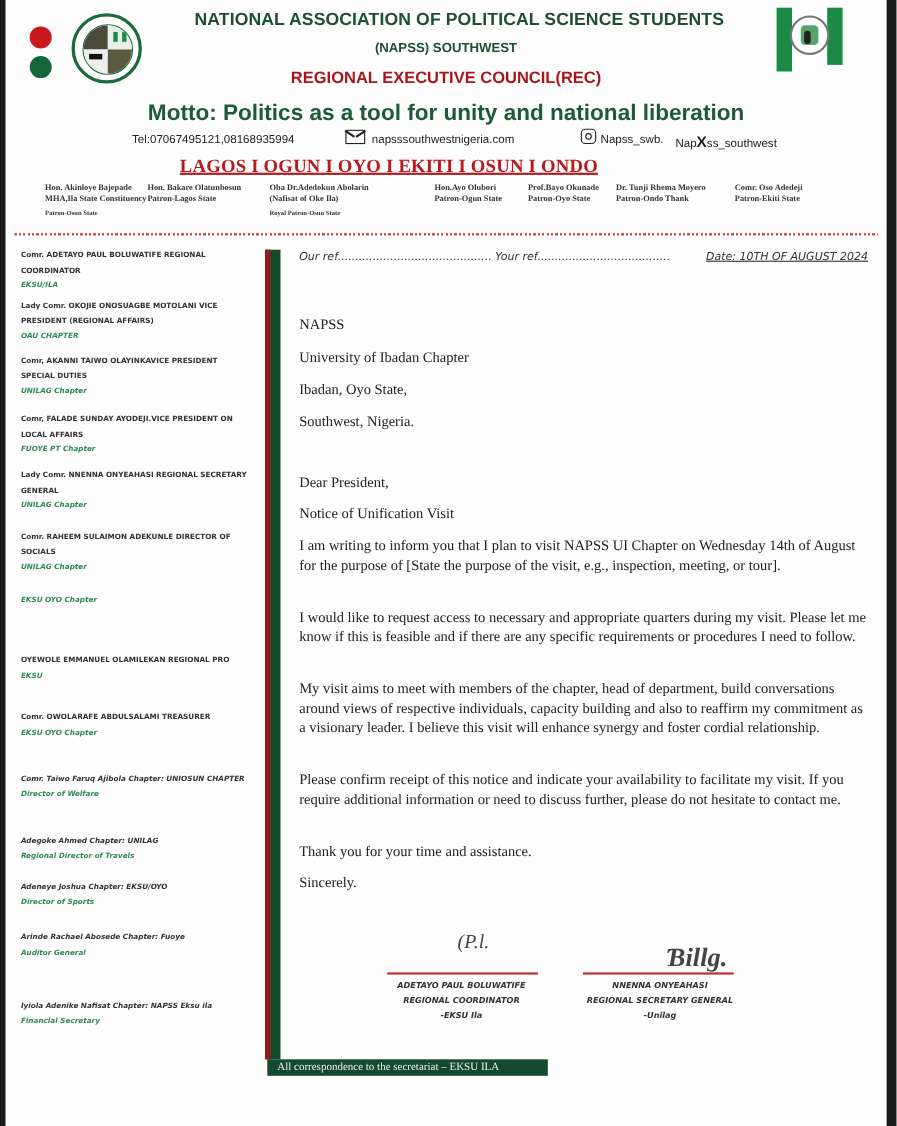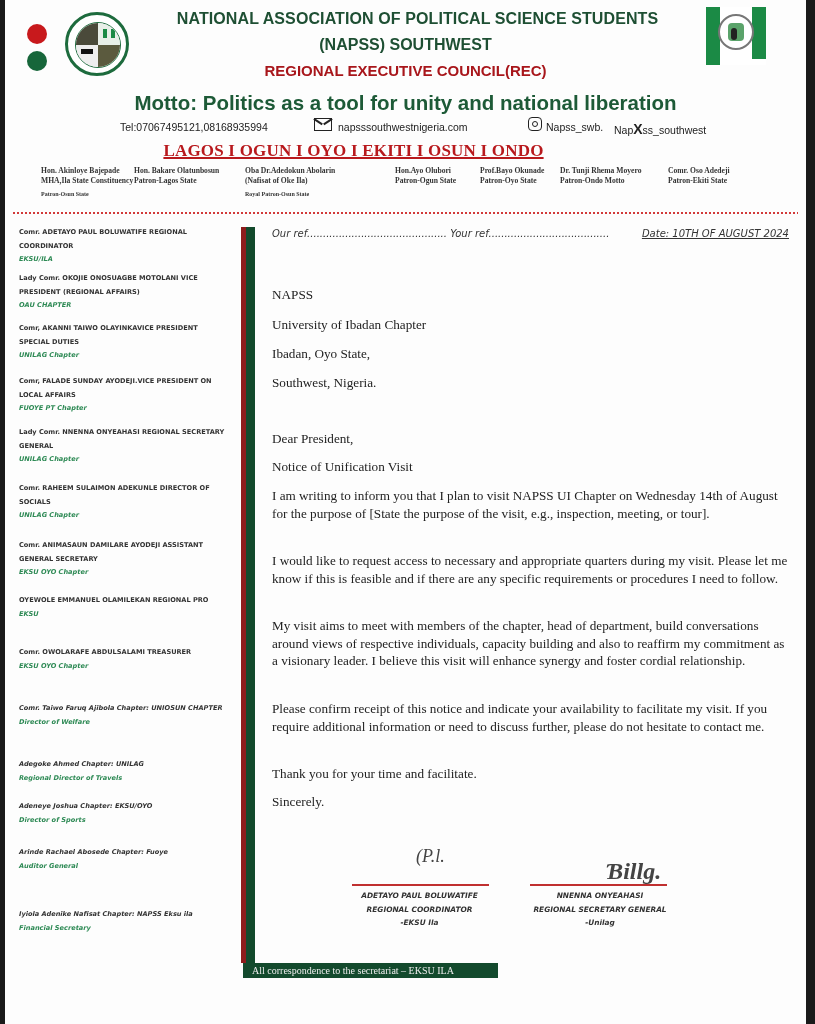--- a/index.html
+++ b/index.html
@@ -12,21 +12,21 @@
   .seal .inner { position:absolute; left:7px; top:7px; width:44px; height:44px; border-radius:50%; border:1px solid #1d6b3d; overflow:hidden; }
   .seal .q { position:absolute; width:22px; height:22px; }
   .flaglogo { position:absolute; left:701px; top:7px; width:60px; height:58px; background:#fff; }
   .flaglogo .l { position:absolute; left:0; top:0; width:14px; height:58px; background:#1b8a45; }
   .flaglogo .r { position:absolute; right:0; top:0; width:14px; height:52px; background:#1b8a45; }
   .flaglogo .c { position:absolute; left:12px; top:7px; width:36px; height:36px; border-radius:50%; border:2px solid #777; background:#fff; box-sizing:border-box; }
   .flaglogo .c .m { position:absolute; left:8px; top:7px; width:16px; height:18px; background:#5aa36a; border-radius:4px; }
   .flaglogo .c .p { position:absolute; left:11px; top:12px; width:6px; height:12px; background:#222; border-radius:3px; }
   .hdr { position:absolute; left:0; width:801px; text-align:center; font-weight:bold; }
   .h1 { top:10px; font-size:16px; color:#1e4f33; letter-spacing:0.1px;margin-left:12px; }
-  .h2 { top:36px; font-size:16px; color:#1e4f33; }
+  .h2 { top:36px; font-size:12px; color:#1e4f33; }
   .h3 { top:62px; font-size:15px; color:#a8161b; }
   .motto { position:absolute; left:0; width:801px; top:91px; text-align:center; font-size:20.5px; font-weight:bold; color:#1d5a37; }
   .contact { position:absolute; top:121px; font-size:10.5px; color:#222; }
   .mail-icon { position:absolute; left:309px; top:118px; width:18px; height:13px; border:1.5px solid #222; box-sizing:border-box; }
   .mail-icon:before, .mail-icon:after { content:""; position:absolute; top:-1px; width:10px; height:1.5px; background:#222; }
   .mail-icon:before { left:-1px; transform-origin:left; transform:rotate(33deg); }
   .mail-icon:after { right:-1px; transform-origin:right; transform:rotate(-33deg); }
   .ig-icon { position:absolute; left:523px; top:117px; width:14px; height:14px; border:1.5px solid #222; border-radius:4px; box-sizing:border-box; }
   .ig-icon:before { content:""; position:absolute; left:2.5px; top:2.5px; width:6px; height:6px; border:1.5px solid #222; border-radius:50%; box-sizing:border-box; }
   .states { position:absolute; left:0; width:697px; top:141px; text-align:center; font-family:"Liberation Serif", serif; font-weight:bold; font-size:17px; color:#b8191d; text-decoration:underline; text-decoration-thickness:1.5px; letter-spacing:0.2px; }
@@ -92,21 +92,21 @@
   <span class="contact" style="left:541px;">Napss_swb.</span>
   <span class="contact" style="left:609px;"><span>Nap</span><span style="font-size:14px;font-weight:bold;">X</span><span>ss_southwest</span></span>
 
   <div class="states">LAGOS I OGUN I OYO I EKITI I OSUN I ONDO</div>
 
   <div class="patron" style="left:36px;"><span>Hon. Akinloye Bajepade</span><br><span>MHA,Ila State Constituency</span><span class="sub">Patron-Osun State</span></div>
   <div class="patron" style="left:129px;"><span>Hon. Bakare Olatunbosun</span><br><span>Patron-Lagos State</span></div>
   <div class="patron" style="left:240px;"><span>Oba Dr.Adedokun Abolarin</span><br><span>(Nafisat of Oke Ila)</span><span class="sub">Royal Patron-Osun State</span></div>
   <div class="patron" style="left:390px;"><span>Hon.Ayo Olubori</span><br><span>Patron-Ogun State</span></div>
   <div class="patron" style="left:475px;"><span>Prof.Bayo Okunade</span><br><span>Patron-Oyo State</span></div>
-  <div class="patron" style="left:555px;"><span>Dr. Tunji Rhema Moyero</span><br><span>Patron-Ondo Motto</span></div>
+  <div class="patron" style="left:555px;"><span>Dr. Tunji Rhema Moyero</span><br><span>Patron-Ondo Thank</span></div>
   <div class="patron" style="left:663px;"><span>Comr. Oso Adedeji</span><br><span>Patron-Ekiti State</span></div>
 
   <div class="dotsep"></div>
 
   <div class="side">
     <div class="sitem" style="top:0px;">
         <div class="sname">Comr. ADETAYO PAUL BOLUWATIFE REGIONAL COORDINATOR</div>
         <div class="schap">EKSU/ILA</div>
       </div>
     <div class="sitem" style="top:46px;">
@@ -123,21 +123,20 @@
       </div>
     <div class="sitem" style="top:200px;">
         <div class="sname">Lady Comr. NNENNA ONYEAHASI REGIONAL SECRETARY GENERAL</div>
         <div class="schap">UNILAG Chapter</div>
       </div>
     <div class="sitem" style="top:256px;">
         <div class="sname">Comr. RAHEEM SULAIMON ADEKUNLE DIRECTOR OF SOCIALS</div>
         <div class="schap">UNILAG Chapter</div>
       </div>
     <div class="sitem" style="top:313px;">
-        <div class="sname">Comr. ANIMASAUN DAMILARE AYODEJI ASSISTANT GENERAL SECRETARY</div>
         <div class="schap">EKSU OYO Chapter</div>
       </div>
     <div class="sitem" style="top:368px;">
         <div class="sname">OYEWOLE EMMANUEL OLAMILEKAN REGIONAL PRO</div>
         <div class="schap">EKSU</div>
       </div>
     <div class="sitem" style="top:420px;">
         <div class="sname">Comr. OWOLARAFE ABDULSALAMI TREASURER</div>
         <div class="schap">EKSU OYO Chapter</div>
       </div>
@@ -175,21 +174,21 @@
   <div class="letter" style="top:317px;">University of Ibadan Chapter</div>
   <div class="letter" style="top:346px;">Ibadan, Oyo State,</div>
   <div class="letter" style="top:375px;">Southwest, Nigeria.</div>
   <div class="letter" style="top:431px;">Dear President,</div>
   <div class="letter" style="top:459px;">Notice of Unification Visit</div>
 
   <div class="para" style="top:487px;">I am writing to inform you that I plan to visit NAPSS UI Chapter on Wednesday 14th of August for the purpose of [State the purpose of the visit, e.g., inspection, meeting, or tour].</div>
   <div class="para" style="top:552px;">I would like to request access to necessary and appropriate quarters during my visit. Please let me know if this is feasible and if there are any specific requirements or procedures I need to follow.</div>
   <div class="para" style="top:617px;">My visit aims to meet with members of the chapter, head of department, build conversations around views of respective individuals, capacity building and also to reaffirm my commitment as a visionary leader. I believe this visit will enhance synergy and foster cordial relationship.</div>
   <div class="para" style="top:700px;">Please confirm receipt of this notice and indicate your availability to facilitate my visit. If you require additional information or need to discuss further, please do not hesitate to contact me.</div>
-  <div class="para" style="top:765px;">Thank you for your time and facilitate.</div>
+  <div class="para" style="top:765px;">Thank you for your time and assistance.</div>
   <div class="para" style="top:793px;">Sincerely.</div>
 
   <div class="sigmark" style="left:411px;top:846px;font-size:18px;">(P.l.</div>
   <div class="sigline" style="left:347px;top:884px;width:137px;"></div>
   <div class="sig" style="left:337px;top:889px;width:155px;">
     <div>ADETAYO PAUL BOLUWATIFE</div>
       <div>REGIONAL COORDINATOR</div>
       <div>-EKSU Ila</div>
   </div>
 

